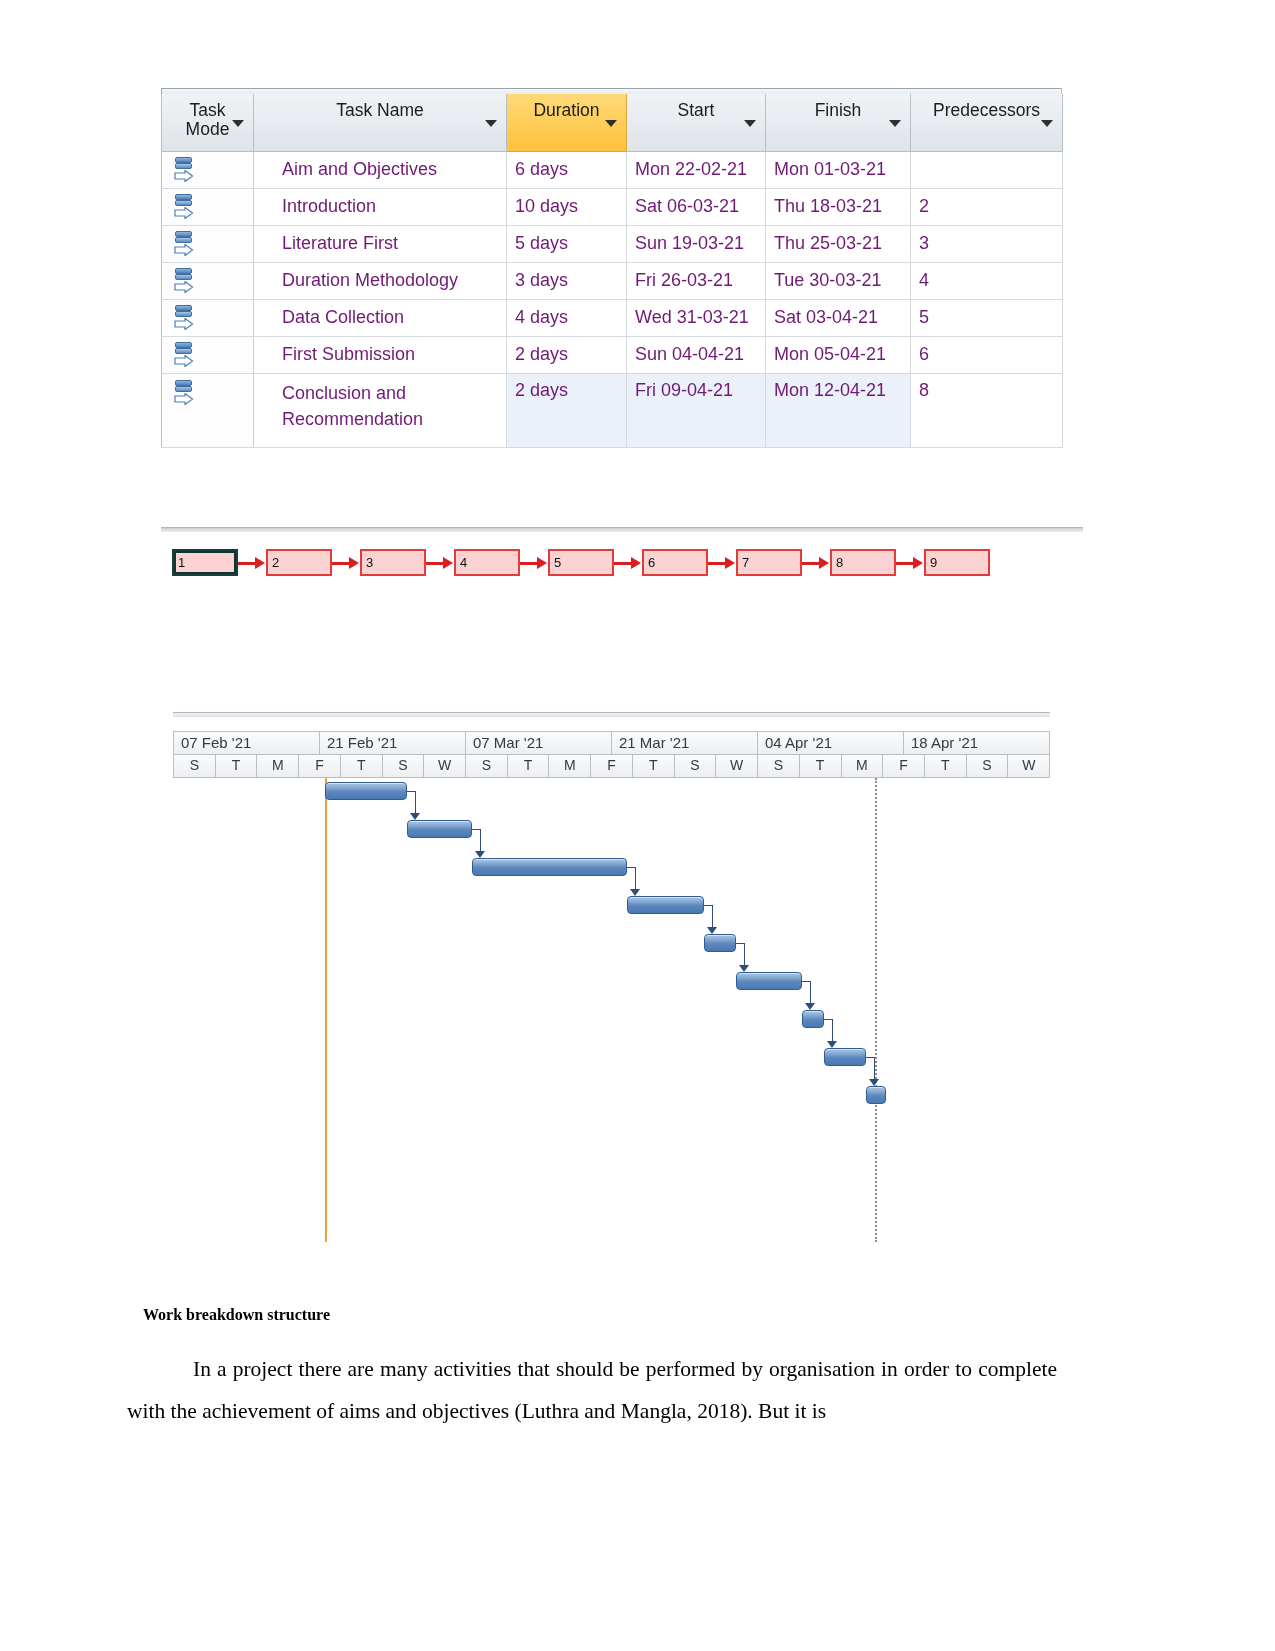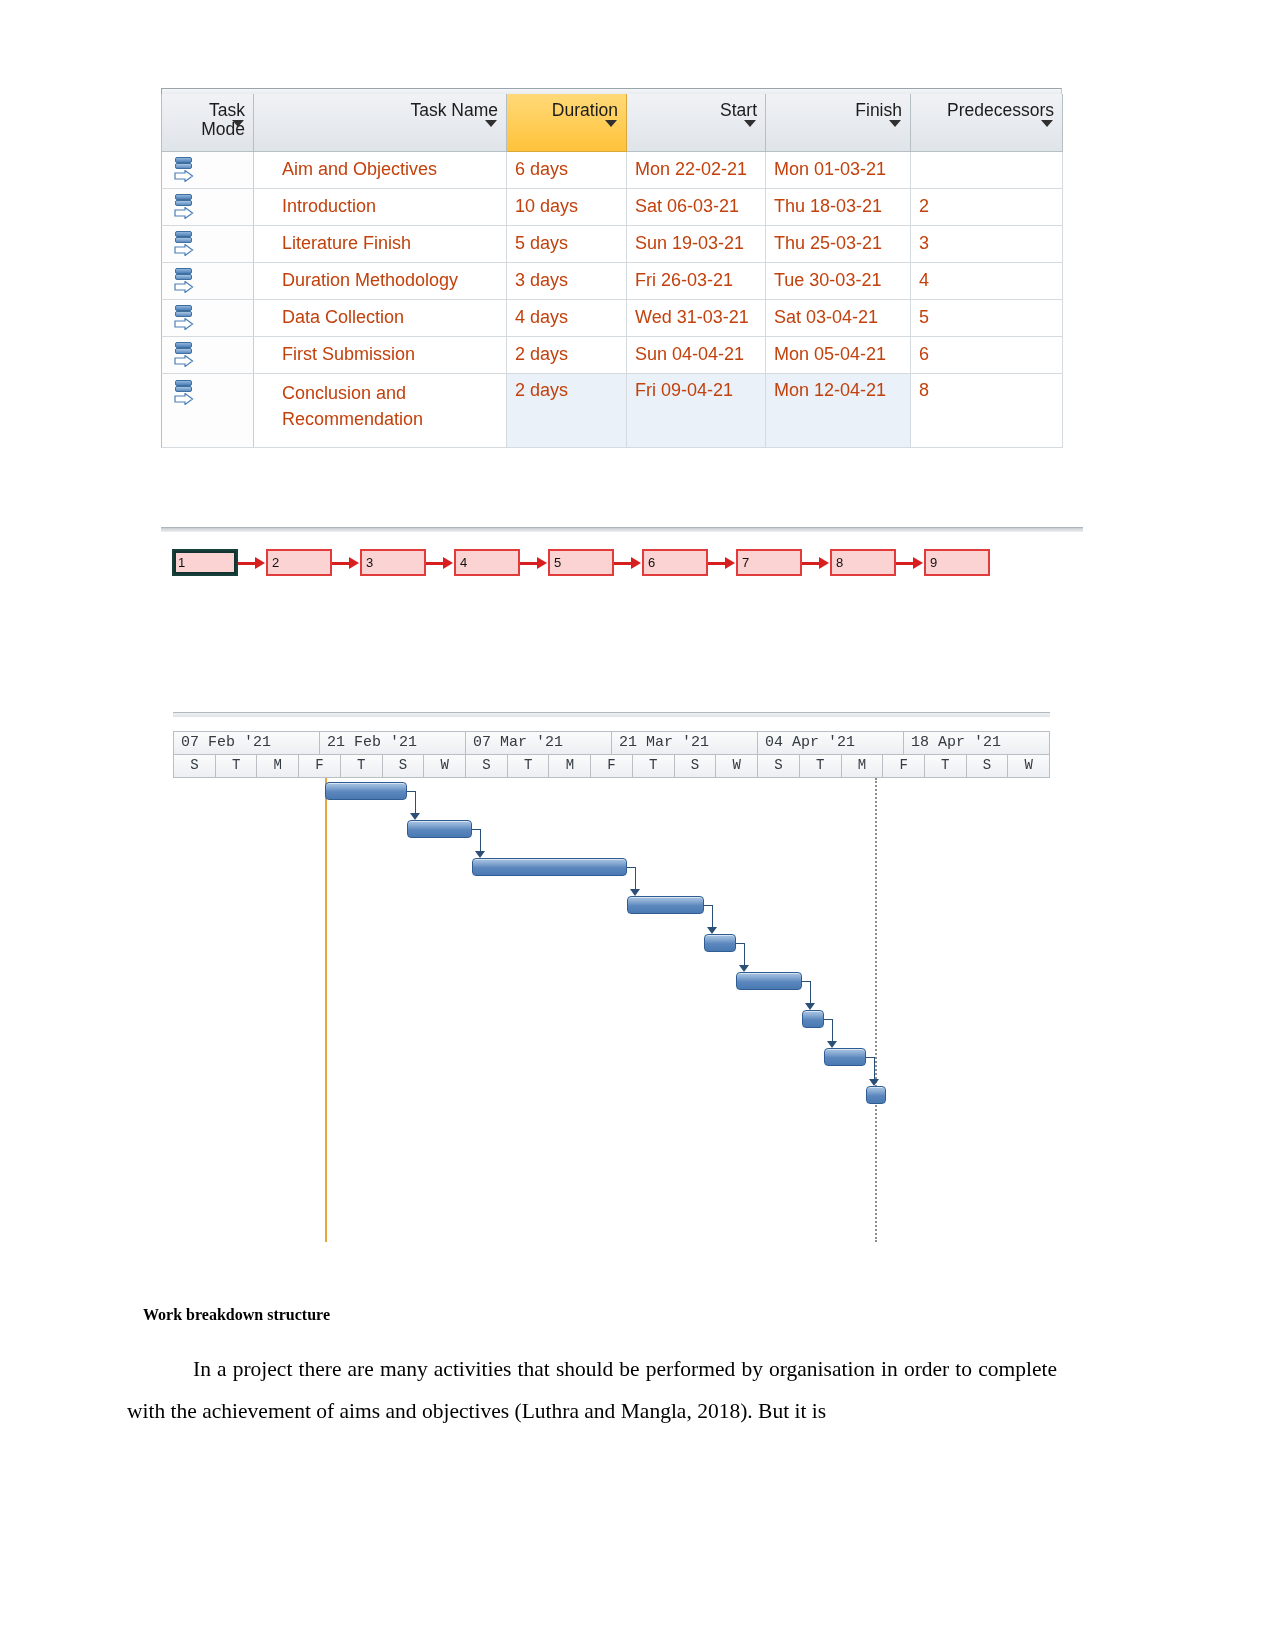--- a/index.html
+++ b/index.html
@@ -48,21 +48,21 @@
   table.proj thead th {
     background: linear-gradient(#f0f2f5, #dfe4e9);
     border: 1px solid #b6bec6;
     border-top: none;
     height: 57px;
     vertical-align: top;
     padding: 7px 8px 0 8px;
     font-size: 17.5px;
     font-weight: normal;
     color: #1c1c1c;
-    text-align: right;
+    text-align: center;
     position: relative;
     box-sizing: border-box;
   }
   table.proj thead th.dur-hd {
     background: linear-gradient(#ffd978, #ffc23a);
     border-color: #d8a93a;
   }
   .hd-caret {
     position: absolute;
     right: 9px;
@@ -72,21 +72,21 @@
     border-right: 6px solid transparent;
     border-top: 7px solid #2f2f2f;
   }
   .hd-label { display:block; line-height: 1.08; }
 
   table.proj tbody td {
     border: 1px solid #d5dade;
     border-top: 1px solid #e2e6ea;
     height: 37px;
     font-size: 18px;
-    color: #c2410c;
+    color: #701a75;
     padding: 0 0 0 8px;
     background: #fff;
     vertical-align: middle;
     box-sizing: border-box;
   }
   table.proj tbody td.mode-cell {
     border-left: 1px solid #b6bec6;
     border-right: 1px solid #c9ced3;
     background: #fdfdfd;
     padding: 0;
@@ -178,21 +178,21 @@
     position: absolute; left: 0; top: 0;
     width: 877px; height: 5px;
     background: linear-gradient(#eef0f2, #dfe3e7);
     border-top: 1px solid #b2b8be;
     box-sizing: border-box;
   }
   .tl-row {
     position: absolute; left: 0;
     width: 877px;
     display: flex;
-    font-family: Liberation Mono, monospace;
+    font-family: Liberation Sans, sans-serif;
     box-sizing: border-box;
   }
   #tl-weeks { top: 19px; height: 24px; }
   #tl-days  { top: 43px; height: 23px; }
   .tl-week {
     flex: 1 1 0;
     border: 1px solid #b9bfc5;
     border-left: none;
     background: linear-gradient(#fbfbfc, #eceff2);
     font-size: 15px;
@@ -361,21 +361,21 @@
         <tr>
           <td class="mode-cell">
             <div class="mode-glyph">
               <span class="bar"></span>
               <span class="bar2"></span>
               <svg class="arrow" viewBox="0 0 20 12">
                 <path d="M1 3 H11 V0.5 L18.5 6 L11 11.5 V9 H1 Z" fill="#ffffff" stroke="#4a7fba" stroke-width="1.2"></path>
               </svg>
             </div>
           </td>
-          <td class="name-cell">Literature Finish</td>
+          <td class="name-cell">Literature First</td>
           <td class="dur-cell">5 days</td>
           <td class="start-cell">Sun 19-03-21</td>
           <td class="fin-cell">Thu 25-03-21</td>
           <td class="pred-cell">3</td>
         </tr>
         <tr>
           <td class="mode-cell">
             <div class="mode-glyph">
               <span class="bar"></span>
               <span class="bar2"></span>

